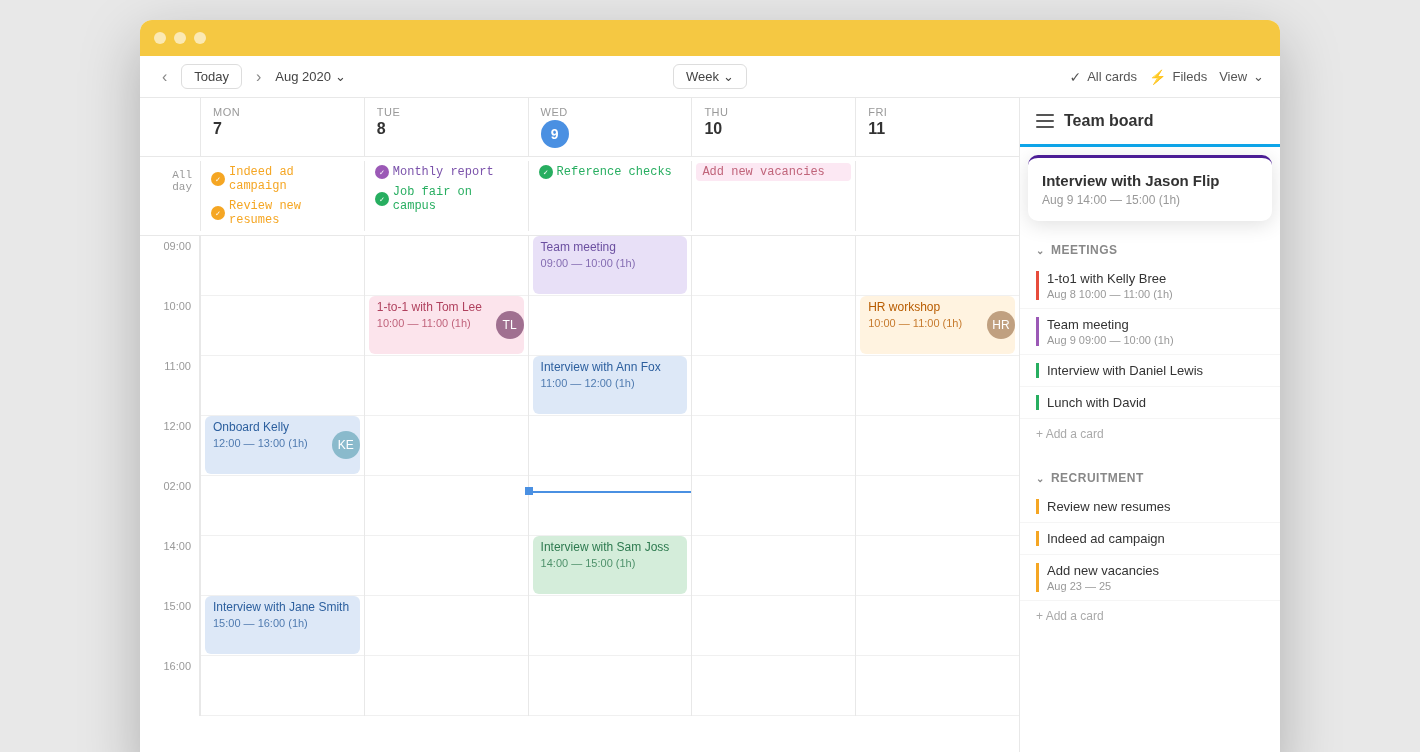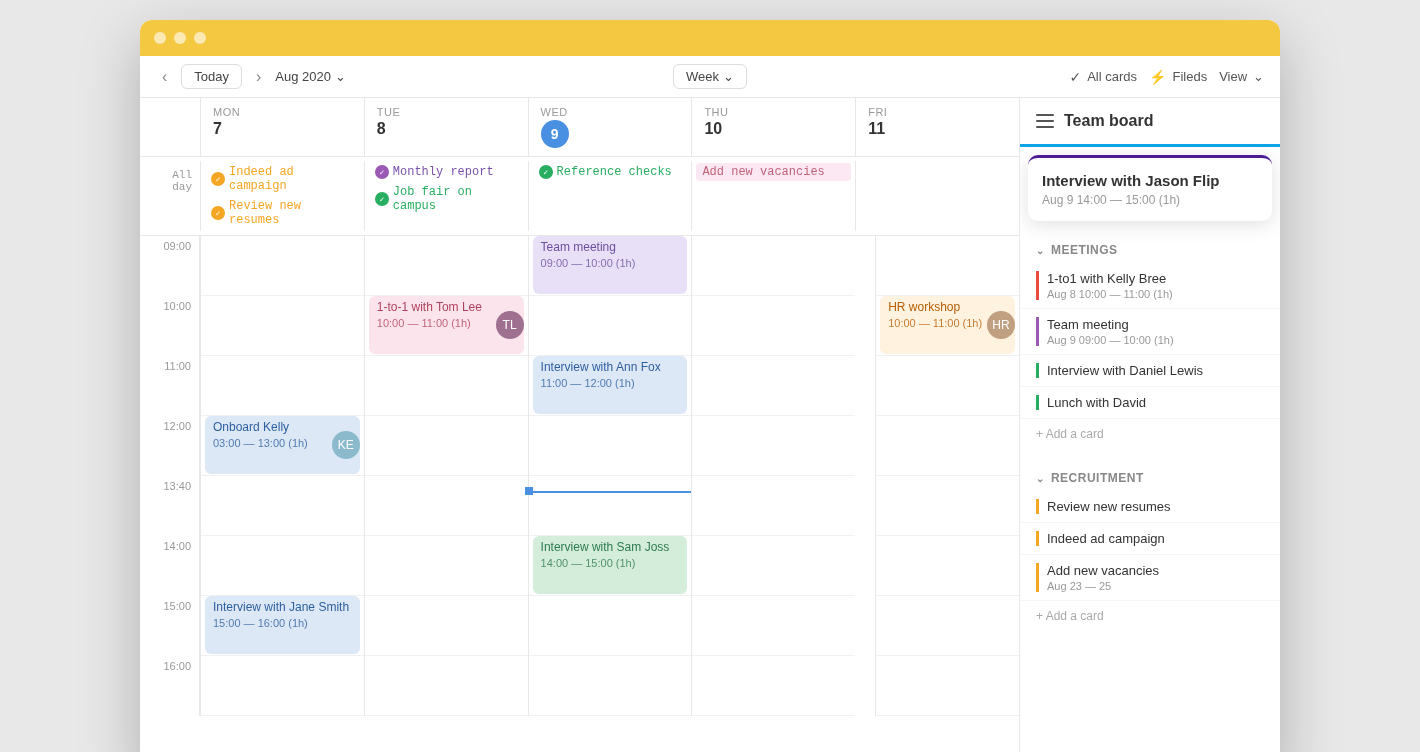--- a/index.html
+++ b/index.html
@@ -493,39 +493,39 @@
         </div>
 
         <div class="cal-body">
           <div class="time-grid">
 
             <div class="time-col">
               <div class="time-slot">09:00</div>
               <div class="time-slot">10:00</div>
               <div class="time-slot">11:00</div>
               <div class="time-slot">12:00</div>
-              <div class="time-slot">13:40</div>
+              <div class="time-slot">02:00</div>
               <div class="time-slot">14:00</div>
               <div class="time-slot">15:00</div>
               <div class="time-slot">16:00</div>
             </div>
 
             <div class="day-col" style="position:relative;">
               <div class="hour-line"></div>
               <div class="hour-line"></div>
               <div class="hour-line"></div>
               <div class="hour-line"></div>
               <div class="hour-line"></div>
               <div class="hour-line"></div>
               <div class="hour-line"></div>
               <div class="hour-line"></div>
 
               <div class="cal-event ev-blue" style="top:180px; height:58px;">
                 <div class="event-title">Onboard Kelly</div>
-                <div class="event-time">03:00 — 13:00 (1h)</div>
+                <div class="event-time">12:00 — 13:00 (1h)</div>
                 <div class="event-avatar">
                   <div class="avatar-placeholder" style="background:#8abacc;">KE</div>
                 </div>
               </div>
 
               <div class="cal-event ev-blue" style="top:360px; height:58px;">
                 <div class="event-title">Interview with Jane Smith</div>
                 <div class="event-time">15:00 — 16:00 (1h)</div>
               </div>
             </div>
@@ -583,21 +583,21 @@
               <div class="hour-line"></div>
               <div class="hour-line"></div>
               <div class="hour-line"></div>
               <div class="hour-line"></div>
               <div class="hour-line"></div>
               <div class="hour-line"></div>
               <div class="hour-line"></div>
               <div class="hour-line"></div>
             </div>
 
-            <div class="day-col" style="position:relative;margin-left:20px;">
+            <div class="day-col" style="position:relative;">
               <div class="hour-line"></div>
               <div class="hour-line"></div>
               <div class="hour-line"></div>
               <div class="hour-line"></div>
               <div class="hour-line"></div>
               <div class="hour-line"></div>
               <div class="hour-line"></div>
               <div class="hour-line"></div>
 
               <div class="cal-event ev-orange-light" style="top:60px; height:58px;">

